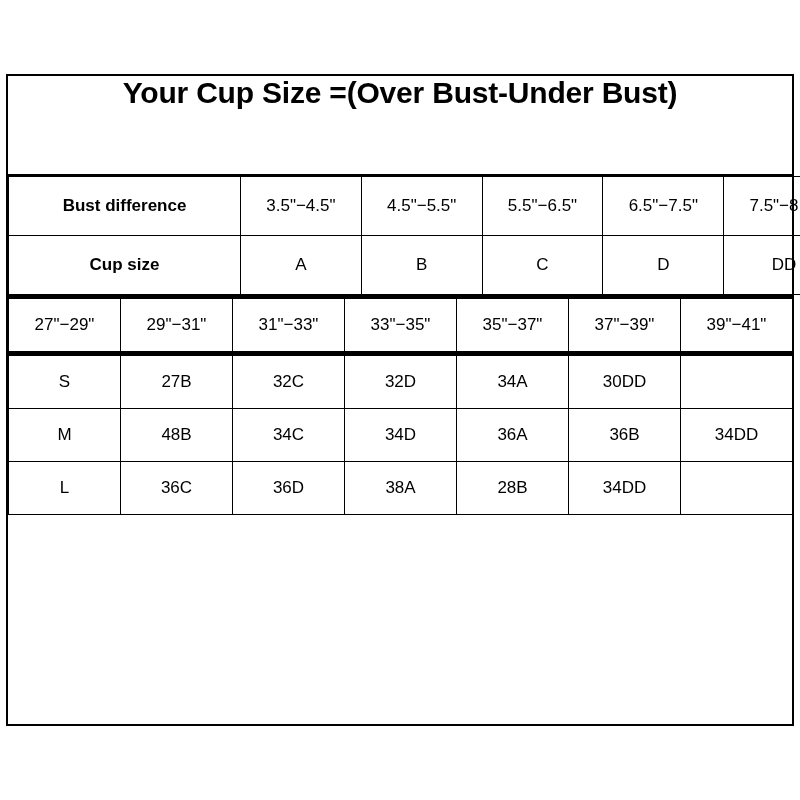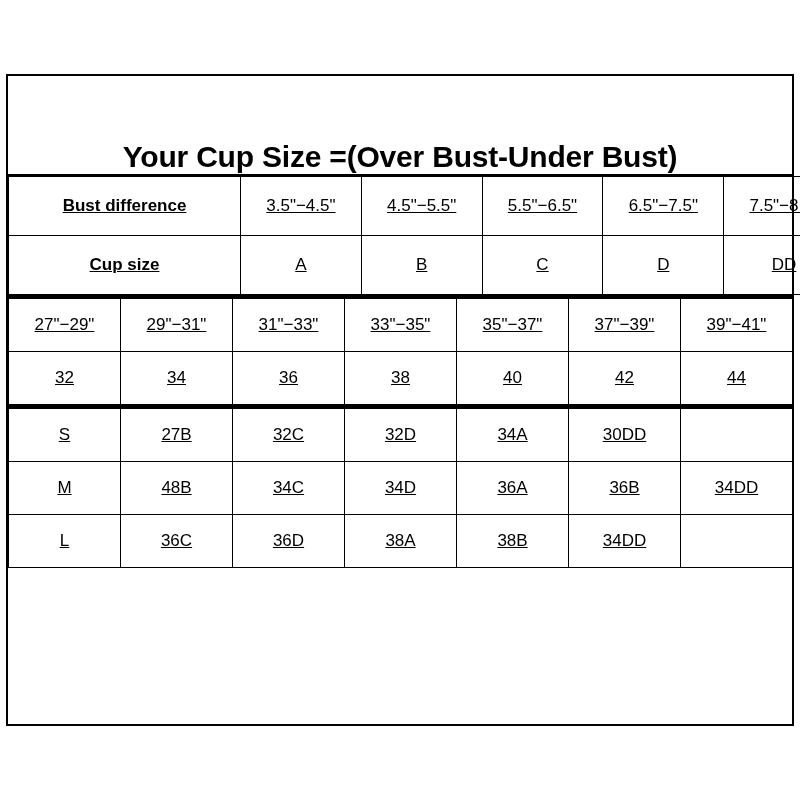--- a/index.html
+++ b/index.html
@@ -28,21 +28,21 @@
     border: 2px solid #000000;
     box-sizing: border-box;
     display: flex;
     flex-direction: column;
   }
 
   .title-row {
     height: 100px;
     border-bottom: 2px solid #000000;
     display: flex;
-    align-items: flex-end;
+    align-items: flex-start;
     justify-content: center;
     box-sizing: border-box;
   }
 
   .title-text {
     font-size: 30px;
     font-weight: bold;
     color: #000000;
     letter-spacing: -0.2px;
     white-space: nowrap;
@@ -58,21 +58,20 @@
     border: 1px solid #000000;
     text-align: center;
     vertical-align: middle;
     font-size: 17px;
     color: #000000;
     padding: 0;
   }
 
   .section {
     box-sizing: border-box;
-    text-decoration: underline;
   }
 
   .sec-divider {
     height: 3px;
     background: #000000;
     width: 100%;
   }
 
   .row-h-58 td { height: 58px; }
   .row-h-52 td { height: 52px; }
@@ -148,29 +147,20 @@
         <tbody>
           <tr class="row-h-52">
             <td class="small-cell">27"−29"</td>
             <td class="small-cell">29"−31"</td>
             <td class="small-cell">31"−33"</td>
             <td class="small-cell">33"−35"</td>
             <td class="small-cell">35"−37"</td>
             <td class="small-cell">37"−39"</td>
             <td class="small-cell">39"−41"</td>
           </tr>
-          <tr class="row-h-52">
-            <td>32</td>
-            <td>34</td>
-            <td>36</td>
-            <td>38</td>
-            <td>40</td>
-            <td>42</td>
-            <td>44</td>
-          </tr>
         </tbody>
       </table>
     </div>
 
     <div class="sec-divider"></div>
 
     <div class="section">
       <table class="grid">
         <colgroup>
           <col class="ex">
@@ -198,21 +188,21 @@
             <td>34D</td>
             <td>36A</td>
             <td>36B</td>
             <td>34DD</td>
           </tr>
           <tr class="row-h-52">
             <td>L</td>
             <td>36C</td>
             <td>36D</td>
             <td>38A</td>
-            <td>38B</td>
+            <td>28B</td>
             <td>34DD</td>
             <td></td>
           </tr>
         </tbody>
       </table>
     </div>
 
   </div>
 </div>
 

